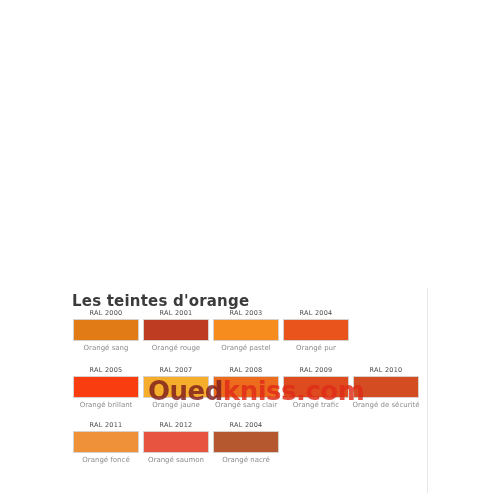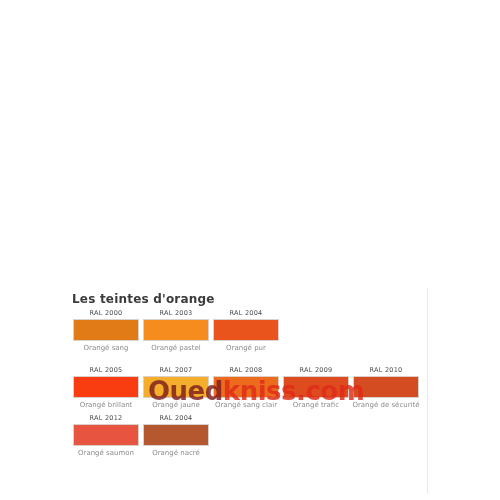--- a/index.html
+++ b/index.html
@@ -33,21 +33,21 @@
     top: 148px;
     width: 1px;
     height: 205px;
     background: #e8e8e8;
   }
 
   #chart-title {
     position: absolute;
     left: 72px;
     top: 152px;
-    font-size: 12px;
+    font-size: 15px;
     font-weight: bold;
     color: #3b3b3b;
     letter-spacing: 0.2px;
     white-space: nowrap;
   }
 
   .swatch-rows {
     position: absolute;
     left: 72px;
     top: 168px;
@@ -88,21 +88,21 @@
   .ral-name {
     font-size: 7px;
     color: #8c8c8c;
     line-height: 9.5px;
     padding-top: 3px;
     max-width: 68px;
   }
 
   
   #row-1 { margin-bottom: 11px; }
-  #row-2 { margin-bottom: 3px; }
+  #row-2 { margin-bottom: 10px; }
 
   
   #watermark {
     position: absolute;
     left: 148px;
     top: 236px;
     font-size: 26px;
     font-weight: bold;
     font-family: "DejaVu Sans", "Liberation Sans", sans-serif;
     letter-spacing: -0.5px;
@@ -124,20 +124,25 @@
 
   <div class="swatch-rows">
 
     <div class="swatch-row" id="row-1">
       <div class="swatch-cell">
         <div class="ral-code">RAL 2000</div>
         <div class="swatch-chip" style="background-color: rgb(224, 123, 21);"></div>
         <div class="ral-name">Orangé sang</div>
       </div>
       <div class="swatch-cell">
+        <div class="ral-code">RAL 2001</div>
+        <div class="swatch-chip" style="background-color: rgb(190, 60, 34);"></div>
+        <div class="ral-name">Orangé rouge</div>
+      </div>
+      <div class="swatch-cell">
         <div class="ral-code">RAL 2003</div>
         <div class="swatch-chip" style="background-color: rgb(246, 139, 30);"></div>
         <div class="ral-name">Orangé pastel</div>
       </div>
       <div class="swatch-cell">
         <div class="ral-code">RAL 2004</div>
         <div class="swatch-chip" style="background-color: rgb(232, 84, 27);"></div>
         <div class="ral-name">Orangé pur</div>
       </div>
     </div>
@@ -165,20 +170,25 @@
       </div>
       <div class="swatch-cell">
         <div class="ral-code">RAL 2010</div>
         <div class="swatch-chip" style="background-color: rgb(212, 76, 34);"></div>
         <div class="ral-name">Orangé de sécurité</div>
       </div>
     </div>
 
     <div class="swatch-row" id="row-3">
       <div class="swatch-cell">
+        <div class="ral-code">RAL 2011</div>
+        <div class="swatch-chip" style="background-color: rgb(238, 145, 56);"></div>
+        <div class="ral-name">Orangé foncé</div>
+      </div>
+      <div class="swatch-cell">
         <div class="ral-code">RAL 2012</div>
         <div class="swatch-chip" style="background-color: rgb(231, 85, 64);"></div>
         <div class="ral-name">Orangé saumon</div>
       </div>
       <div class="swatch-cell">
         <div class="ral-code">RAL 2004</div>
         <div class="swatch-chip" style="background-color: rgb(181, 88, 47);"></div>
         <div class="ral-name">Orangé nacré</div>
       </div>
     </div>

